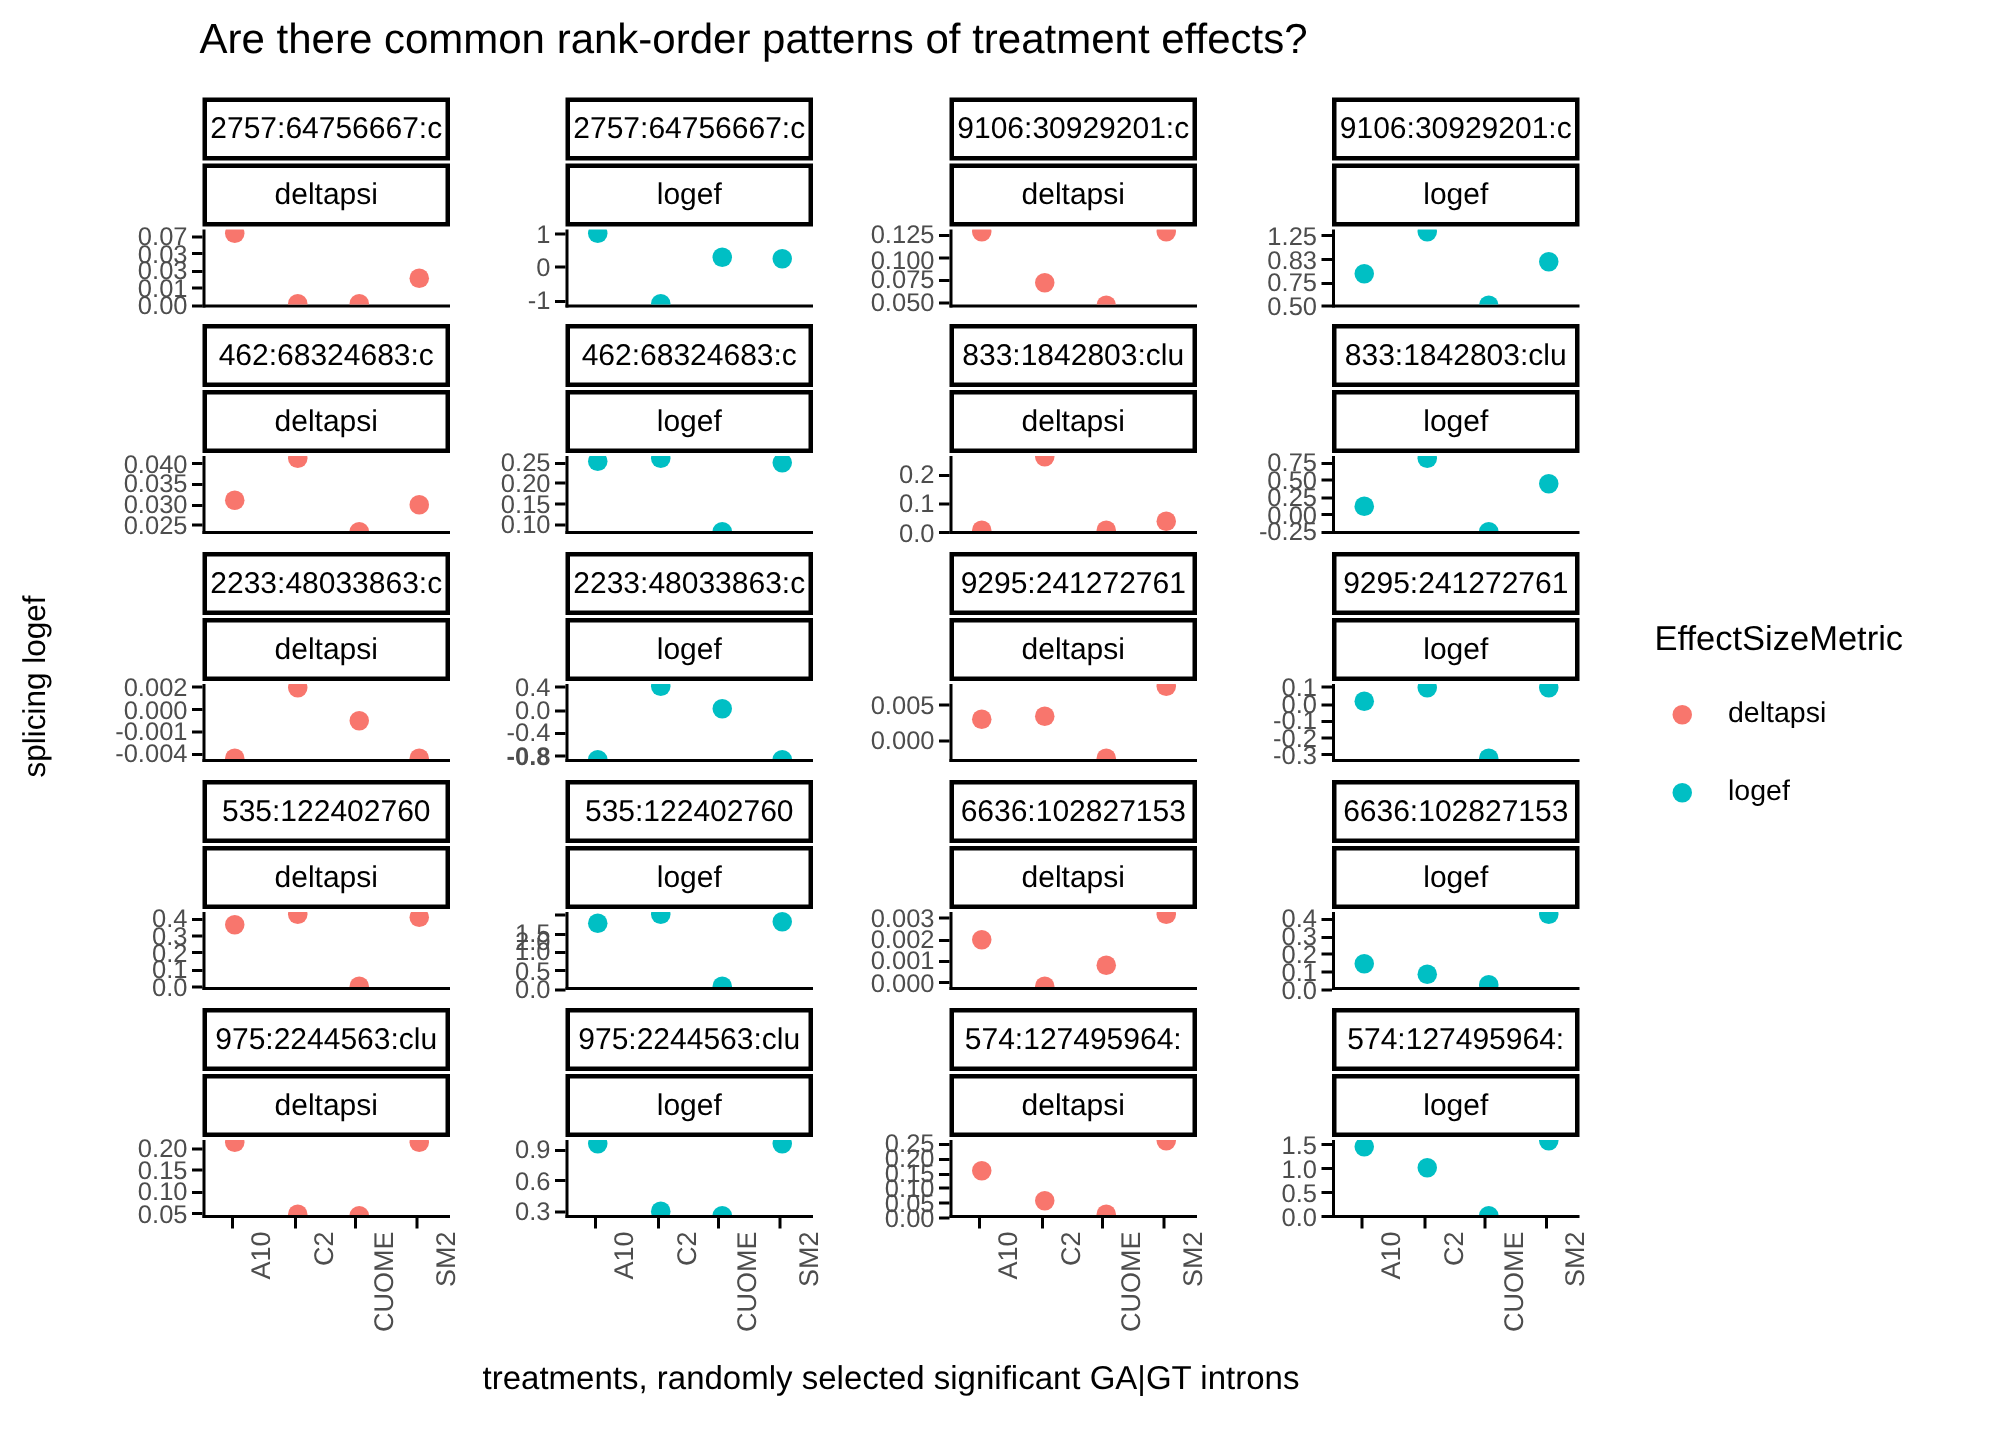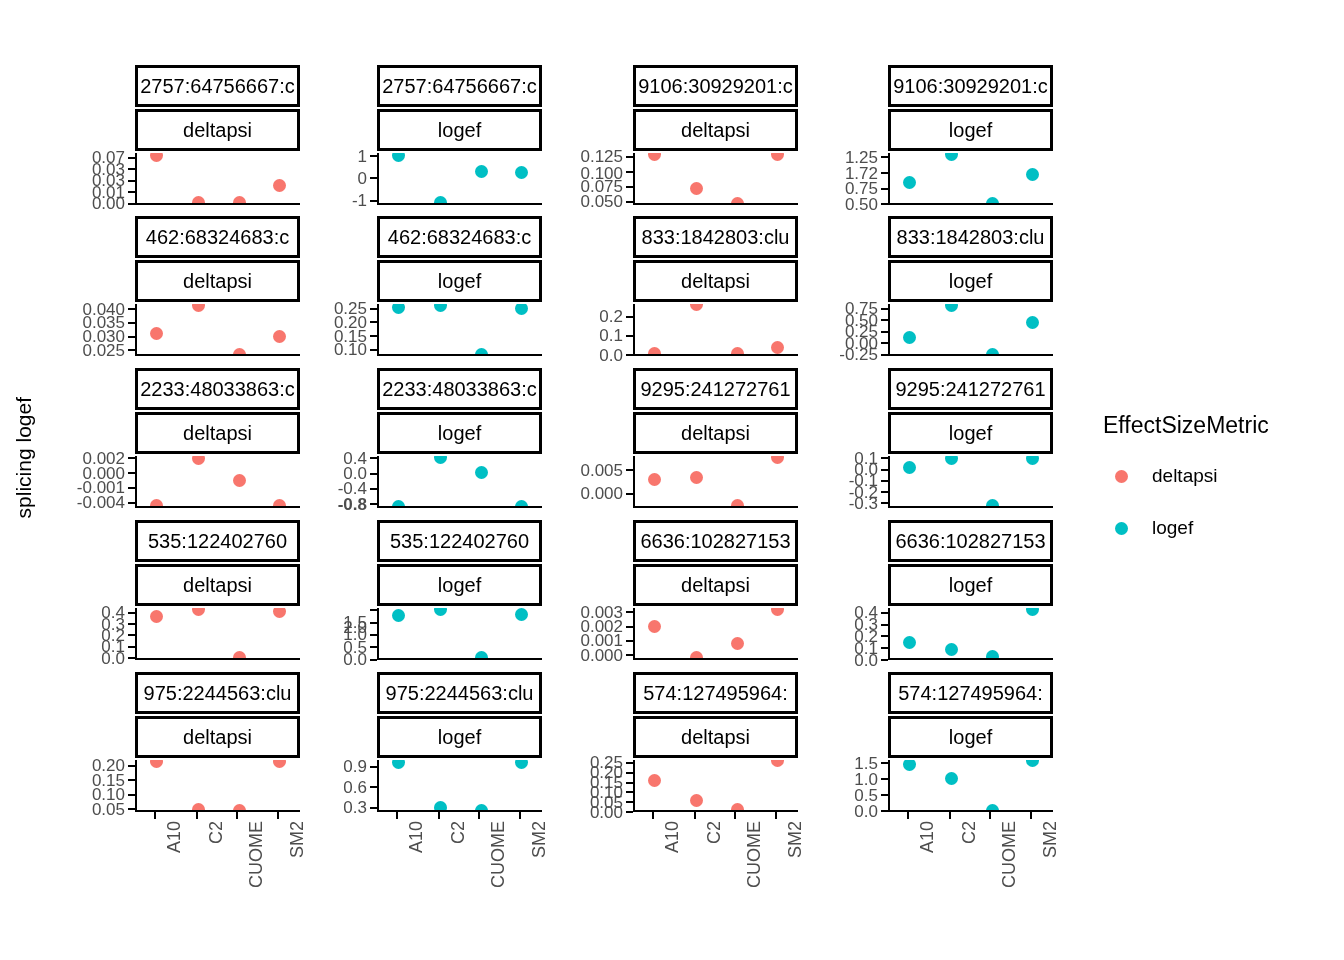--- a/index.html
+++ b/index.html
@@ -25,20 +25,21 @@
   .legend{position:absolute;left:1103px;top:412px;}
   .legend-title{font-size:23px;color:#000;margin-bottom:26px;white-space:nowrap;}
   .legend-item{display:flex;align-items:center;margin-bottom:30px;}
   .legend-dot{width:13px;height:13px;border-radius:50%;margin-left:12px;}
   .legend-label{font-size:19px;color:#000;margin-left:24px;white-space:nowrap;}
 </style>
 </head>
 <body>
 
 <div class="canvas">
+  <div class="chart-title">Are there common rank-order patterns of treatment effects?</div>
 
   <div class="y-title-box">
     <span>splicing logef</span>
   </div>
 
   <div id="facet-grid">
       <div class="facet" style="left: 135px; top: 65px;">
         <div class="strip" style="top: 0px;">2757:64756667:c</div>
         <div class="strip" style="top: 44px;">deltapsi</div>
         <div class="plot">
@@ -99,21 +100,21 @@
           <div class="dot" style="left: 13.3px; top: 22.9458px; background: rgb(0, 191, 196);"></div>
           <div class="dot" style="left: 55.375px; top: -4.62048px; background: rgb(0, 191, 196);"></div>
           <div class="dot" style="left: 95.8px; top: 43.6205px; background: rgb(0, 191, 196);"></div>
           <div class="dot" style="left: 136.39px; top: 15.4277px; background: rgb(0, 191, 196);"></div>
         </div>
         <div class="ytick" style="top: 138.373px;"></div>
         <div class="ylab" style="top: 129.873px;">0.50</div>
         <div class="ytick" style="top: 122.711px;"></div>
         <div class="ylab" style="top: 114.211px;">0.75</div>
         <div class="ytick" style="top: 107.048px;"></div>
-        <div class="ylab" style="top: 98.5482px;">1.72</div>
+        <div class="ylab" style="top: 98.5482px;">0.83</div>
         <div class="ytick" style="top: 91.3855px;"></div>
         <div class="ylab" style="top: 82.8855px;">1.25</div>
       </div>
       <div class="facet" style="left: 135px; top: 216px;">
         <div class="strip" style="top: 0px;">462:68324683:c</div>
         <div class="strip" style="top: 44px;">deltapsi</div>
         <div class="plot">
           <div class="dot" style="left: 13.3px; top: 23.2917px; background: rgb(248, 118, 109);"></div>
           <div class="dot" style="left: 55.375px; top: -5.14583px; background: rgb(248, 118, 109);"></div>
           <div class="dot" style="left: 95.8px; top: 43.6042px; background: rgb(248, 118, 109);"></div>
@@ -431,20 +432,21 @@
         <div class="xlab" style="left: -61.2px; top: 149px;">A10</div>
         <div class="xtick" style="left: 60.875px; top: 140px;"></div>
         <div class="xlab" style="left: -19.125px; top: 149px;">C2</div>
         <div class="xtick" style="left: 101.3px; top: 140px;"></div>
         <div class="xlab" style="left: 21.3px; top: 149px;">CUOME</div>
         <div class="xtick" style="left: 141.89px; top: 140px;"></div>
         <div class="xlab" style="left: 61.89px; top: 149px;">SM2</div>
       </div>
     </div>
 
+  <div class="x-title">treatments, randomly selected significant GA|GT introns</div>
 
   <div class="legend">
     <div class="legend-title">EffectSizeMetric</div>
     <div class="legend-item">
       <span class="legend-dot" style="background: rgb(248, 118, 109);"></span>
       <span class="legend-label">deltapsi</span>
     </div>
     <div class="legend-item">
       <span class="legend-dot" style="background: rgb(0, 191, 196);"></span>
       <span class="legend-label">logef</span>

